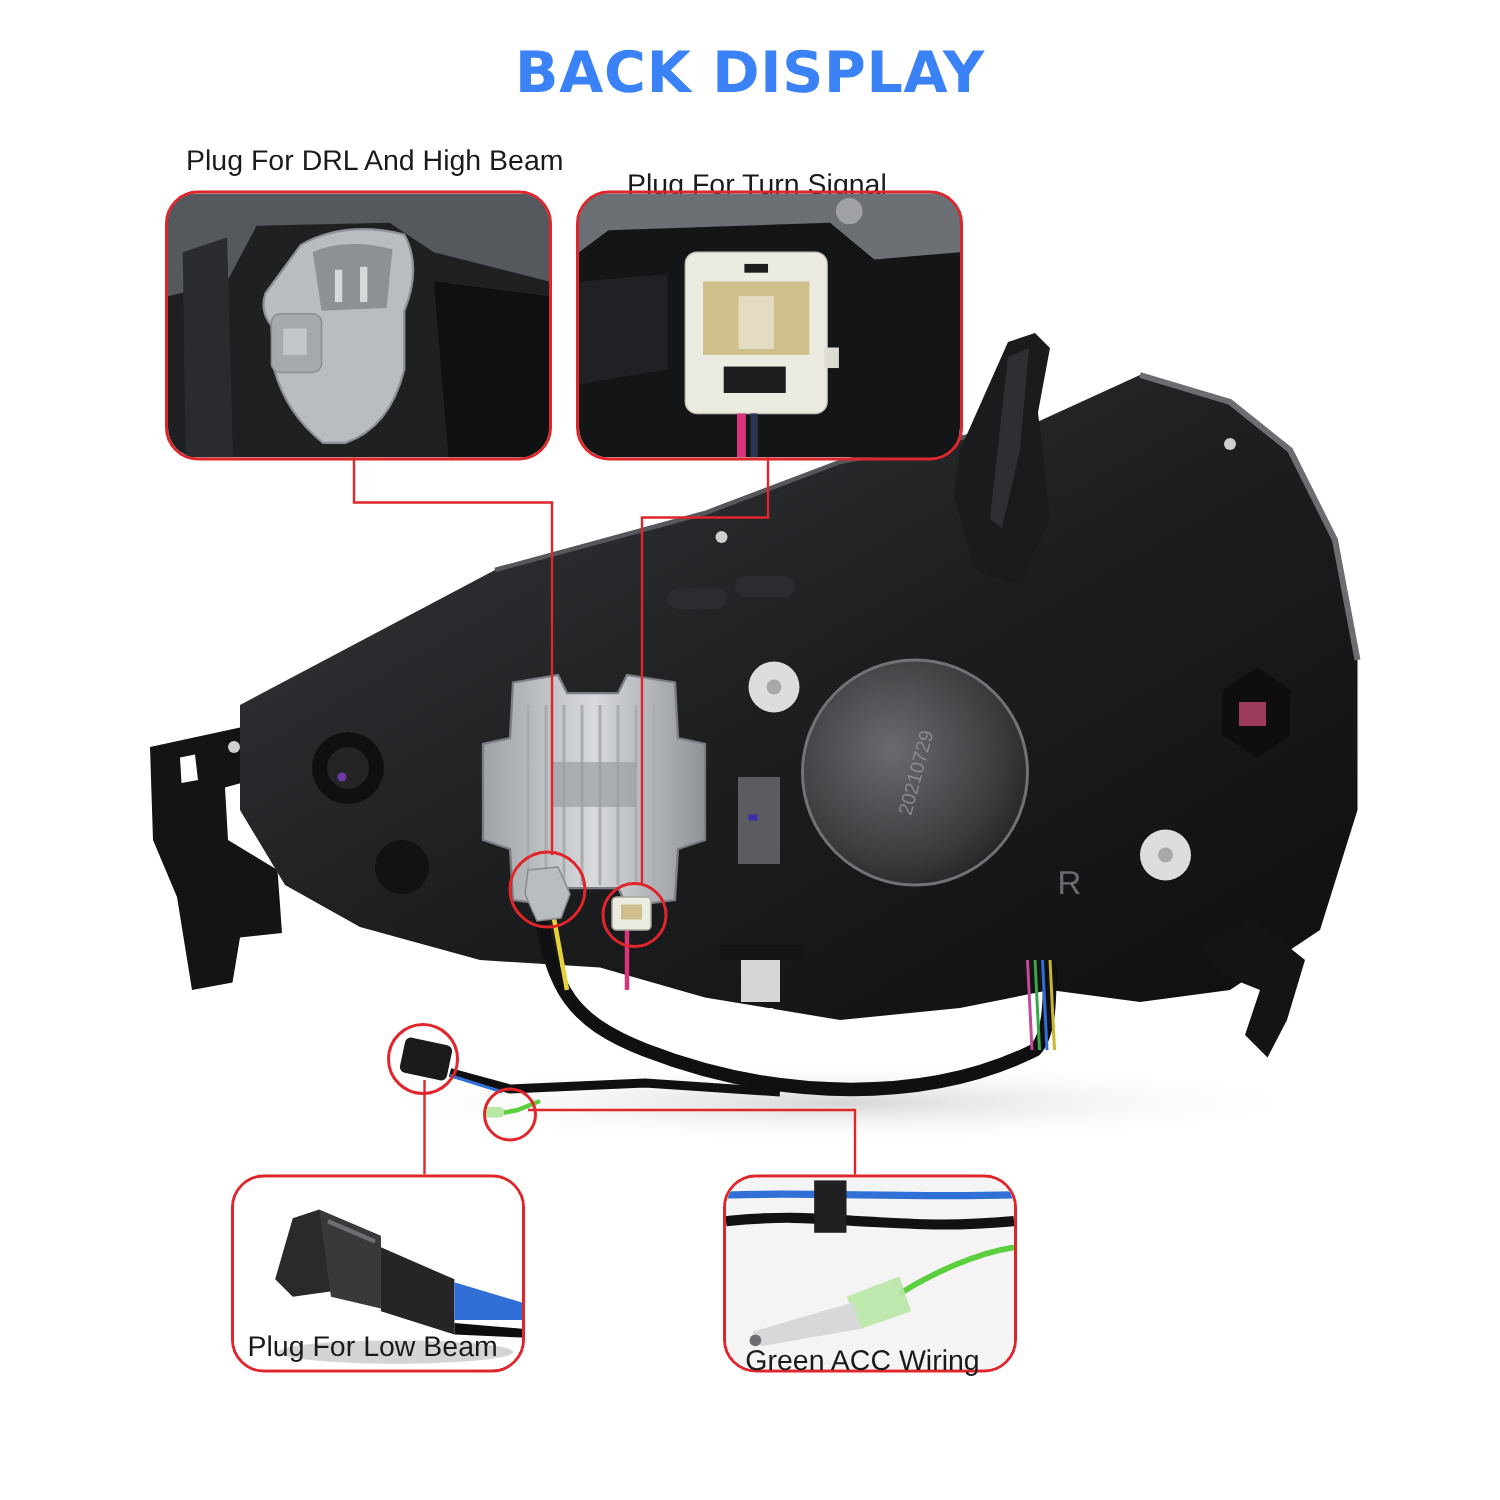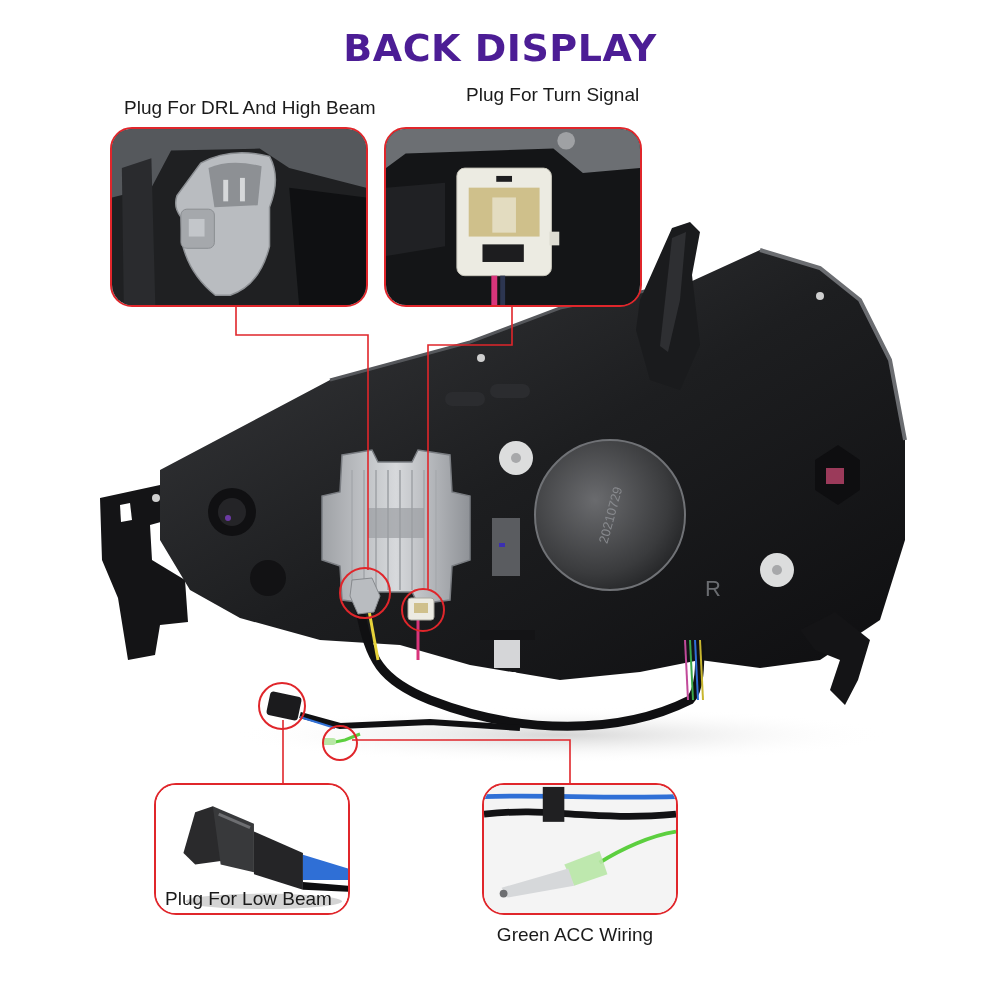--- a/index.html
+++ b/index.html
@@ -1,30 +1,30 @@
 <!DOCTYPE html>
 <html><head>
 <meta charset="utf-8">
 <style>
   html, body { margin:0; padding:0; background:#ffffff; }
   body { width:1000px; height:1000px; position:relative; overflow:hidden; font-family:"Liberation Sans", sans-serif; }
-  .title { position:absolute; left:0; width:1000px; top:26px; text-align:center; font-family:"DejaVu Sans", sans-serif; font-weight:bold; font-size:38px; color:#4c1d95; letter-spacing:0.5px; }
+  .title { position:absolute; left:0; width:1000px; top:26px; text-align:center; font-family:"DejaVu Sans", sans-serif; font-weight:bold; font-size:38px; color:#3b82f6; letter-spacing:0.5px; }
   .label { position:absolute; font-size:19px; color:#1a1a1a; text-align:center; line-height:23px; white-space:nowrap; }
   .panel { position:absolute; border:2px solid #e0262b; border-radius:22px; overflow:hidden; box-sizing:border-box; }
   .panel svg { display:block; width:100%; height:100%; }
   .product { position:absolute; left:0; top:0; width:1000px; height:1000px; pointer-events:none; }
   .leaders { position:absolute; left:0; top:0; width:1000px; height:1000px; pointer-events:none; }
 </style>
 </head>
 <body>
 
 <div class="title">BACK DISPLAY</div>
 
 <div class="label" style="left:124px; top:96px;">Plug For DRL And High Beam</div>
-<div class="label" style="left:418px; top:83px;margin-left:48px;">Plug For Turn Signal</div>
+<div class="label" style="left:418px; top:112px;">Plug For Turn Signal</div>
 
 <svg class="product" viewBox="0 0 1000 1000">
   <defs>
     <linearGradient id="hs" x1="0" y1="0" x2="1" y2="1">
       <stop offset="0" stop-color="#3a3b3e"></stop>
       <stop offset="0.5" stop-color="#1d1e20"></stop>
       <stop offset="1" stop-color="#0e0e10"></stop>
     </linearGradient>
     <radialGradient id="cap" cx="0.4" cy="0.4" r="0.7">
       <stop offset="0" stop-color="#6a6b6e"></stop>
@@ -190,15 +190,15 @@
     <path d="M0 30 C40 26 60 28 90 30 C130 32 150 34 196 30" stroke="#121214" stroke-width="7" fill="none"></path>
     <rect x="60" y="2" width="22" height="36" fill="#202022"></rect>
     <path d="M196 48 C170 52 140 66 118 80" stroke="#5ccf3f" stroke-width="4" fill="none"></path>
     <path d="M82 82 L118 68 L126 92 L92 104 Z" fill="#b8e7a6" opacity="0.9"></path>
     <path d="M18 106 L86 86 L92 104 L24 116 Z" fill="#d6d8da"></path>
     <circle cx="20" cy="112" r="4" fill="#6d6e71"></circle>
   </svg>
 </div>
 
 <div class="label" style="left:165px; top:887px;">Plug For Low Beam</div>
-<div class="label" style="left:395px; top:923px; width:360px;">
+<div class="label" style="left:395px; top:896px; width:360px;">
   <div>Green ACC Wiring</div>
 </div>
 
 </body></html>

